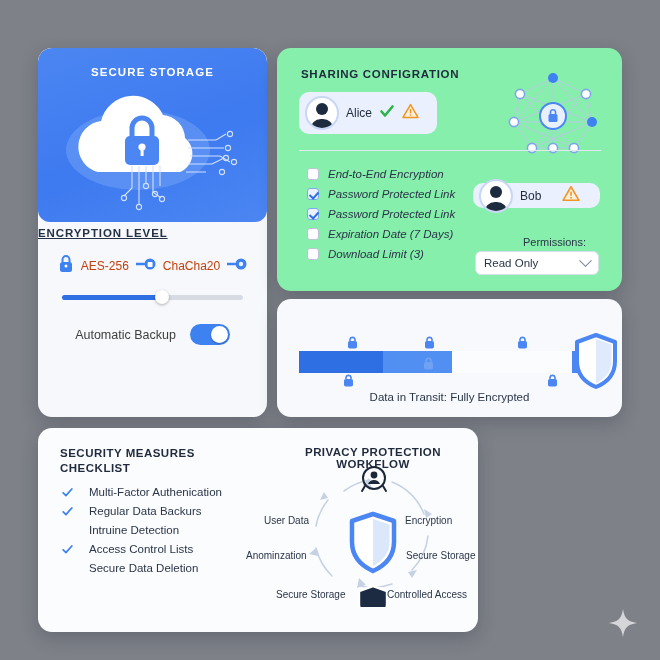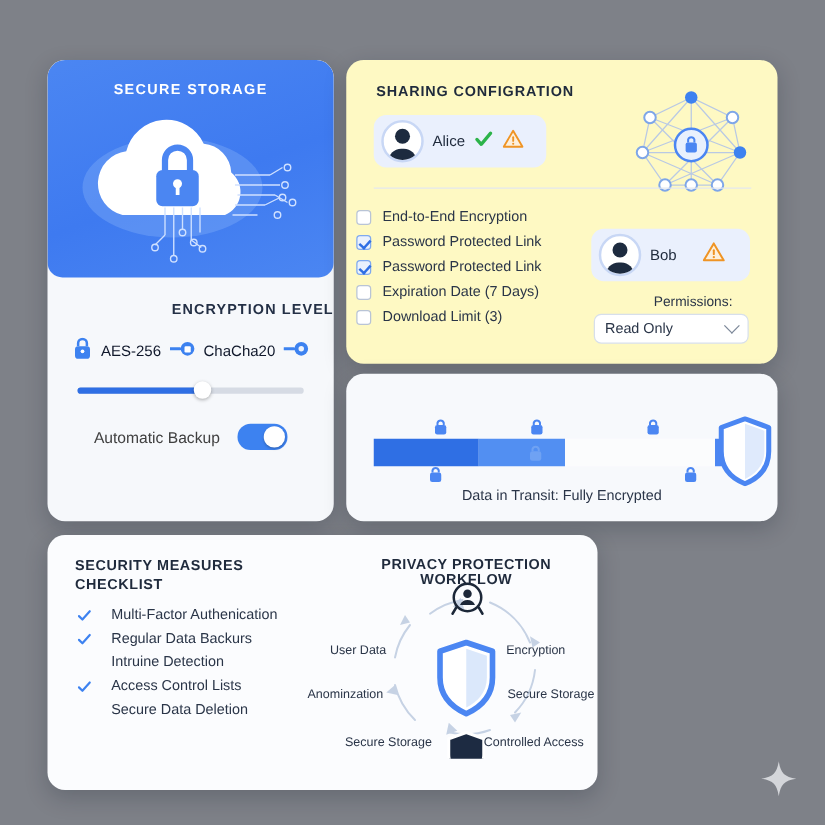--- a/index.html
+++ b/index.html
@@ -35,31 +35,32 @@
     position: absolute; top: 18px; left: 0; right: 0;
     text-align: center;
     color: #ffffff;
     font-size: 11.5px;
     font-weight: bold;
     letter-spacing: 1.1px;
   }
   .cloud-wrap { position: absolute; left: 0; right: 0; top: 36px; height: 138px; }
 
   .enc-title {
-    text-align: right;
+    text-align: left;
     font-size: 11.5px;
     font-weight: bold;
     letter-spacing: .9px;
     color: #243046;
-    margin-top: 20px;
+    margin-top: 5px;
+    text-decoration: underline;
   }
   .enc-row {
     display: flex; align-items: center; justify-content: center;
     gap: 7px; margin-top: 16px;
-    font-size: 12px; color: #0f172a;
+    font-size: 12px; color: #c2410c;
   }
   .slider { margin: 14px 24px 0 24px; position: relative; height: 14px; }
   .slider-track {
     position: absolute; top: 5px; left: 0; right: 0; height: 5px;
     background: #d6dbe4; border-radius: 3px;
   }
   .slider-fill {
     position: absolute; top: 5px; left: 0; width: 55%; height: 5px;
     background: #2f6fe4; border-radius: 3px;
   }
@@ -77,21 +78,21 @@
     width: 40px; height: 21px; border-radius: 11px;
     background: #3d82f0; position: relative;
   }
   .toggle .knob {
     position: absolute; right: 2px; top: 2px;
     width: 17px; height: 17px; border-radius: 50%; background: #fff;
     box-shadow: 0 1px 2px rgba(0,0,0,.25);
   }
 
   
-  #sharing-card { left: 277px; top: 48px; width: 345px; height: 243px; background:#fef9c3; }
+  #sharing-card { left: 277px; top: 48px; width: 345px; height: 243px; background:#86efac; }
   .s-title {
     position: absolute; left: 24px; top: 20px;
     font-size: 11.5px; font-weight: bold; letter-spacing: .7px; color:#1f2a3c;
   }
   .person-chip {
     position: absolute; left: 22px; top: 44px;
     width: 138px; height: 42px;
     background: #eaf0fd; border-radius: 10px;
     display: flex; align-items: center; gap: 7px; padding-left: 6px;
   }
@@ -107,36 +108,36 @@
   .avatar .body {
     position: absolute; left: 50%; bottom: -5px; transform: translateX(-50%);
     width: 23px; height: 14px; border-radius: 12px 12px 4px 4px; background:#1d2b3f;
   }
   .person-name { font-size: 12px; color:#1f2a3c;text-align:center; }
   .net-graphic { position: absolute; right: 16px; top: 20px; width: 106px; height: 96px; }
   .divider {
     position: absolute; left: 22px; top: 102px; width: 302px; height: 1px;
     background: #e3e8f0;
   }
-  .check-list { position: absolute; left: 8px; top: 120px; width: 190px; }
+  .check-list { position: absolute; left: 30px; top: 120px; width: 190px; font-style: italic; }
   .check-item { display: flex; align-items: center; gap: 9px; margin-bottom: 8px; }
   .cbox {
     width: 12px; height: 12px; border-radius: 3px;
     border: 1px solid #b9c4d6; background:#fff; flex:none; position: relative;
   }
   .cbox.checked { border-color:#7fa9ef; background:#eaf1fd; }
   .cbox.checked::after {
     content:""; position:absolute; left:3px; top:1px; width:4px; height:7px;
     border:solid #2f6fe4; border-width:0 2px 2px 0; transform: rotate(42deg);
   }
   .check-label { font-size: 11.5px; color:#2a3span; color:#2a3548; }
 
   .bob-chip {
     position: absolute; left: 196px; top: 135px;
-    width: 127px; height: 42px;
+    width: 127px; height: 25px;
     background: #eaf0fd; border-radius: 10px;
     display: flex; align-items: center; gap: 7px; padding-left: 6px;
   }
   .perm-label {
     position: absolute; left: 198px; top: 188px;
     font-size: 11px; color:#2a3548;padding-left:48px;
   }
   .perm-select {
     position: absolute; left: 198px; top: 203px;
     width: 124px; height: 24px;

